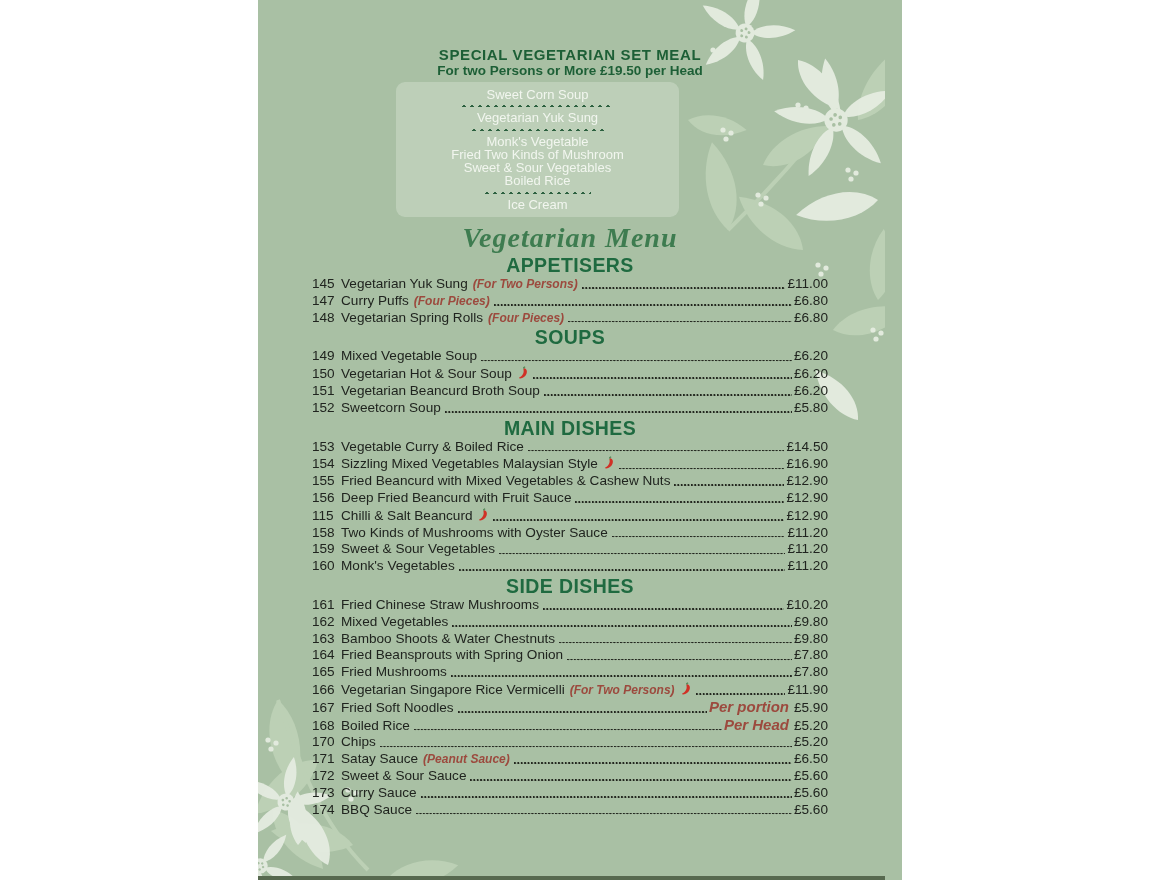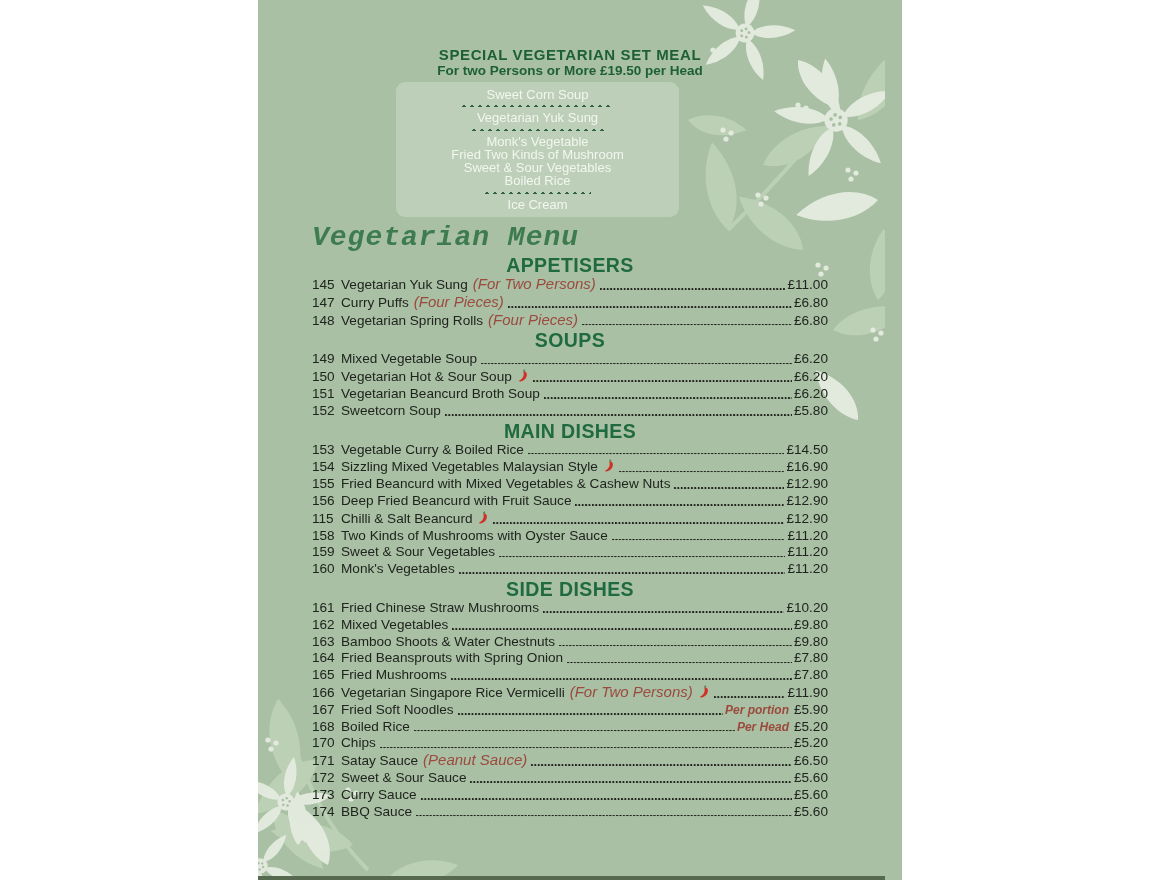--- a/index.html
+++ b/index.html
@@ -37,49 +37,49 @@
   .dotsep {
     height:4px; margin:4px auto 4px auto;
     background-image:radial-gradient(circle at 2px 2px, #2d6140 1.7px, rgba(0,0,0,0) 1.9px);
     background-size:8px 4px; background-repeat:repeat-x;
   }
   .dotsep.w1 { width:152px; }
   .dotsep.w2 { width:132px; }
   .dotsep.w3 { width:106px; }
 
   .menu-title {
-    text-align:left; font-family:Liberation Mono, monospace; font-style:italic; font-weight:bold;
+    text-align:center; font-family:Liberation Serif, serif; font-style:italic; font-weight:bold;
     color:#3e7c50; font-size:28px; line-height:32px; margin-top:5px;
     letter-spacing:1px;
   }
   .sec-h {
     text-align:center; color:#1f6a40; font-weight:bold; font-size:19.5px;
     line-height:22px; margin:0; letter-spacing:0.4px;
   }
   .items { width:100%; }
   .item {
     display:flex; align-items:baseline; font-size:13.6px; line-height:16.8px;
     color:#20241f; white-space:nowrap;
   }
   .item .num { flex:none; width:29px; }
   .item .nm { flex:none; }
   .item .note {
-    flex:none; color:#9c4a3e; font-style:italic; font-weight:normal;
-    font-size:15px; margin-left:5px;
+    flex:none; color:#9c4a3e; font-style:italic; font-weight:bold;
+    font-size:12px; margin-left:5px;
   }
   .item .chili { flex:none; margin-left:6px; position:relative; top:1px; }
   .item .leader {
     flex:1; min-width:10px; align-self:flex-end; height:3.5px;
     margin:0 2px 3px 4px;
     background-image:radial-gradient(circle at 1.1px 1.8px, #23271f 0.95px, rgba(0,0,0,0) 1.15px);
     background-size:3.4px 3.5px; background-repeat:repeat-x;
   }
   .item .unit {
     flex:none; color:#9c4a3e; font-style:italic; font-weight:bold;
-    font-size:12px; margin-right:5px;
+    font-size:15px; margin-right:5px;
   }
   .item .price { flex:none; }
 </style>
 </head>
 <body>
 
 <div class="page">
   <div class="panel">
 
     <svg class="pattern" viewBox="0 0 627 880" xmlns="http://www.w3.org/2000/svg">

